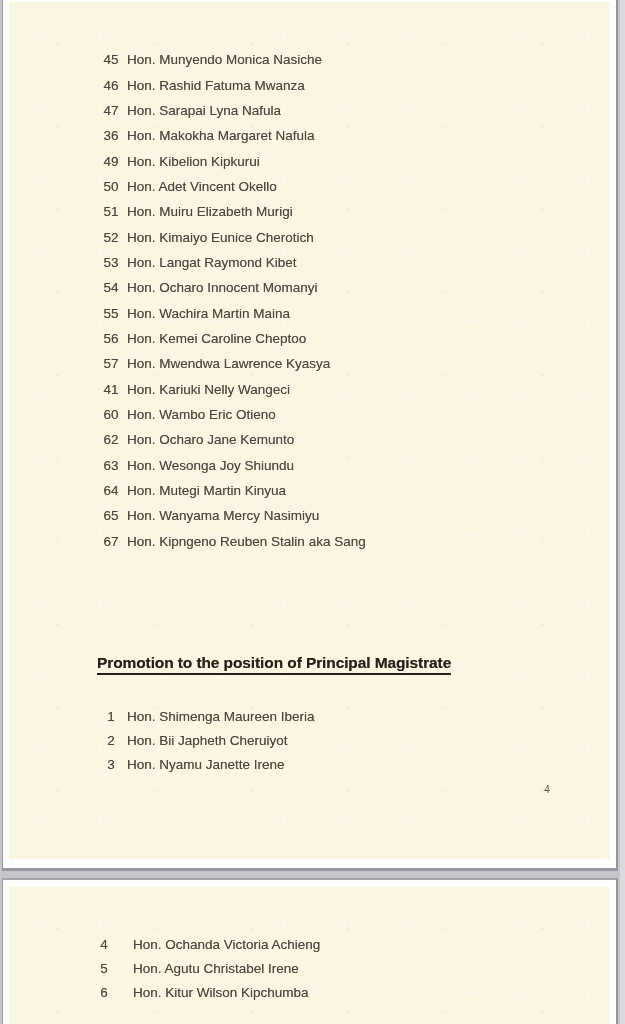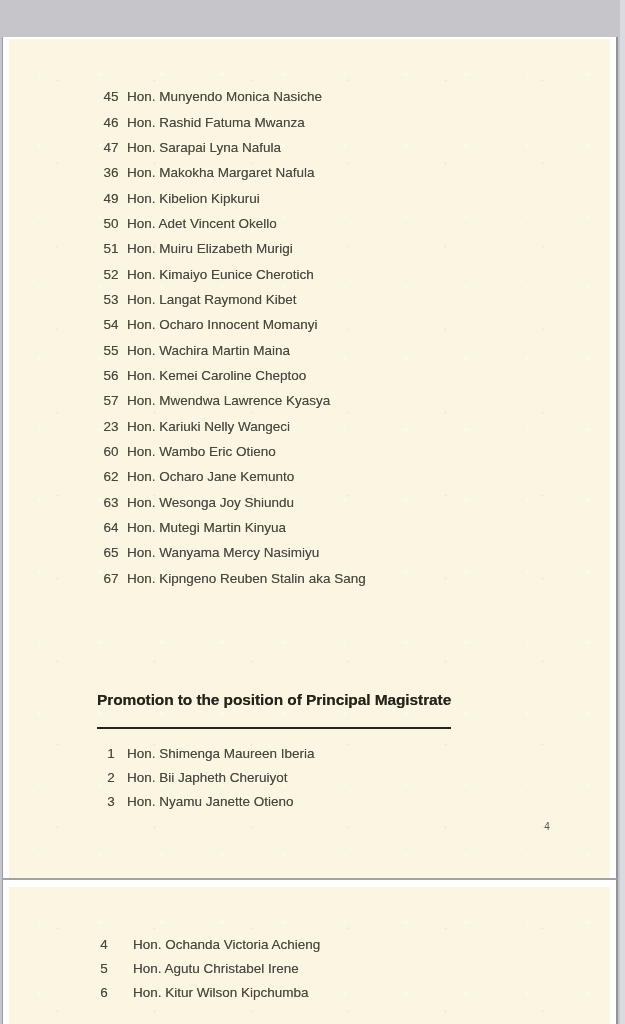--- a/index.html
+++ b/index.html
@@ -12,21 +12,21 @@
   
   .viewer-right-strip{
     position:absolute; top:0; right:0; width:5px; height:100%;
     background:#dadae0;
   }
   .page {
     position:absolute; left:2px; width:616px;
     background:#ffffff; box-sizing:border-box;
     border-left:1px solid #9b9aa1; border-right:2px solid #94939a;
   }
-  #page1 { top:0; height:871px; border-bottom:3px solid #9a99a0;margin-top:37px; }
+  #page1 { top:0; height:871px; border-bottom:3px solid #9a99a0; }
   #page2 { top:878px; height:146px; border-top:2px solid #a3a2a8; }
   .paper {
     position:absolute; left:6px; width:601px;
     background-color:#fbf6e2;
     background-image:
       radial-gradient(rgba(205,195,155,.22) 1px, transparent 1.6px),
       radial-gradient(rgba(255,255,255,.5) 1px, transparent 1.6px);
     background-size:97px 83px, 61px 71px;
   }
   #paper1 { top:2px; height:857px; }
@@ -45,21 +45,21 @@
     display:flex; align-items:center; padding-left:91px;
     color:#4a453e; font-size:13.5px;
     text-shadow:0 0 .5px rgba(74,69,62,.55);
   }
   .row .num { flex:none; width:22px; text-align:center; }
   .row .name { margin-left:5px; white-space:nowrap; }
 
   .doc-heading {
     position:absolute; left:88px; top:652px; margin:0;
     font-size:15.5px; font-weight:bold; color:#26211a;
-    border-bottom:2px solid #26211a; padding-bottom:18px;
+    border-bottom:2px solid #26211a; padding-bottom:1px;
     white-space:nowrap; letter-spacing:-0.1px;
     text-shadow:0 0 .5px rgba(38,33,26,.6);
   }
   .page-number {
     position:absolute; left:528px; top:782px; width:20px;
     font-size:10px; color:#57534c; text-align:center;
   }
 </style>
 </head>
 <body>
@@ -130,21 +130,21 @@
     <span class="num">56</span>
     <span class="name">Hon. Kemei Caroline Cheptoo</span>
   </li>
 
   <li class="row">
     <span class="num">57</span>
     <span class="name">Hon. Mwendwa Lawrence Kyasya</span>
   </li>
 
   <li class="row">
-    <span class="num">23</span>
+    <span class="num">41</span>
     <span class="name">Hon. Kariuki Nelly Wangeci</span>
   </li>
 
 
   <li class="row">
     <span class="num">60</span>
     <span class="name">Hon. Wambo Eric Otieno</span>
   </li>
 
 
@@ -183,21 +183,21 @@
     <span class="name">Hon. Shimenga Maureen Iberia</span>
   </li>
 
   <li class="row">
     <span class="num">2</span>
     <span class="name">Hon. Bii Japheth Cheruiyot</span>
   </li>
 
   <li class="row">
     <span class="num">3</span>
-    <span class="name">Hon. Nyamu Janette Otieno</span>
+    <span class="name">Hon. Nyamu Janette Irene</span>
   </li>
 </ol>
 
       <div class="page-number">4</div>
     </div>
   </div>
 
   <div class="page" id="page2">
     <div class="paper" id="paper2">
       <ol class="name-list" id="promotion-list-continued">

